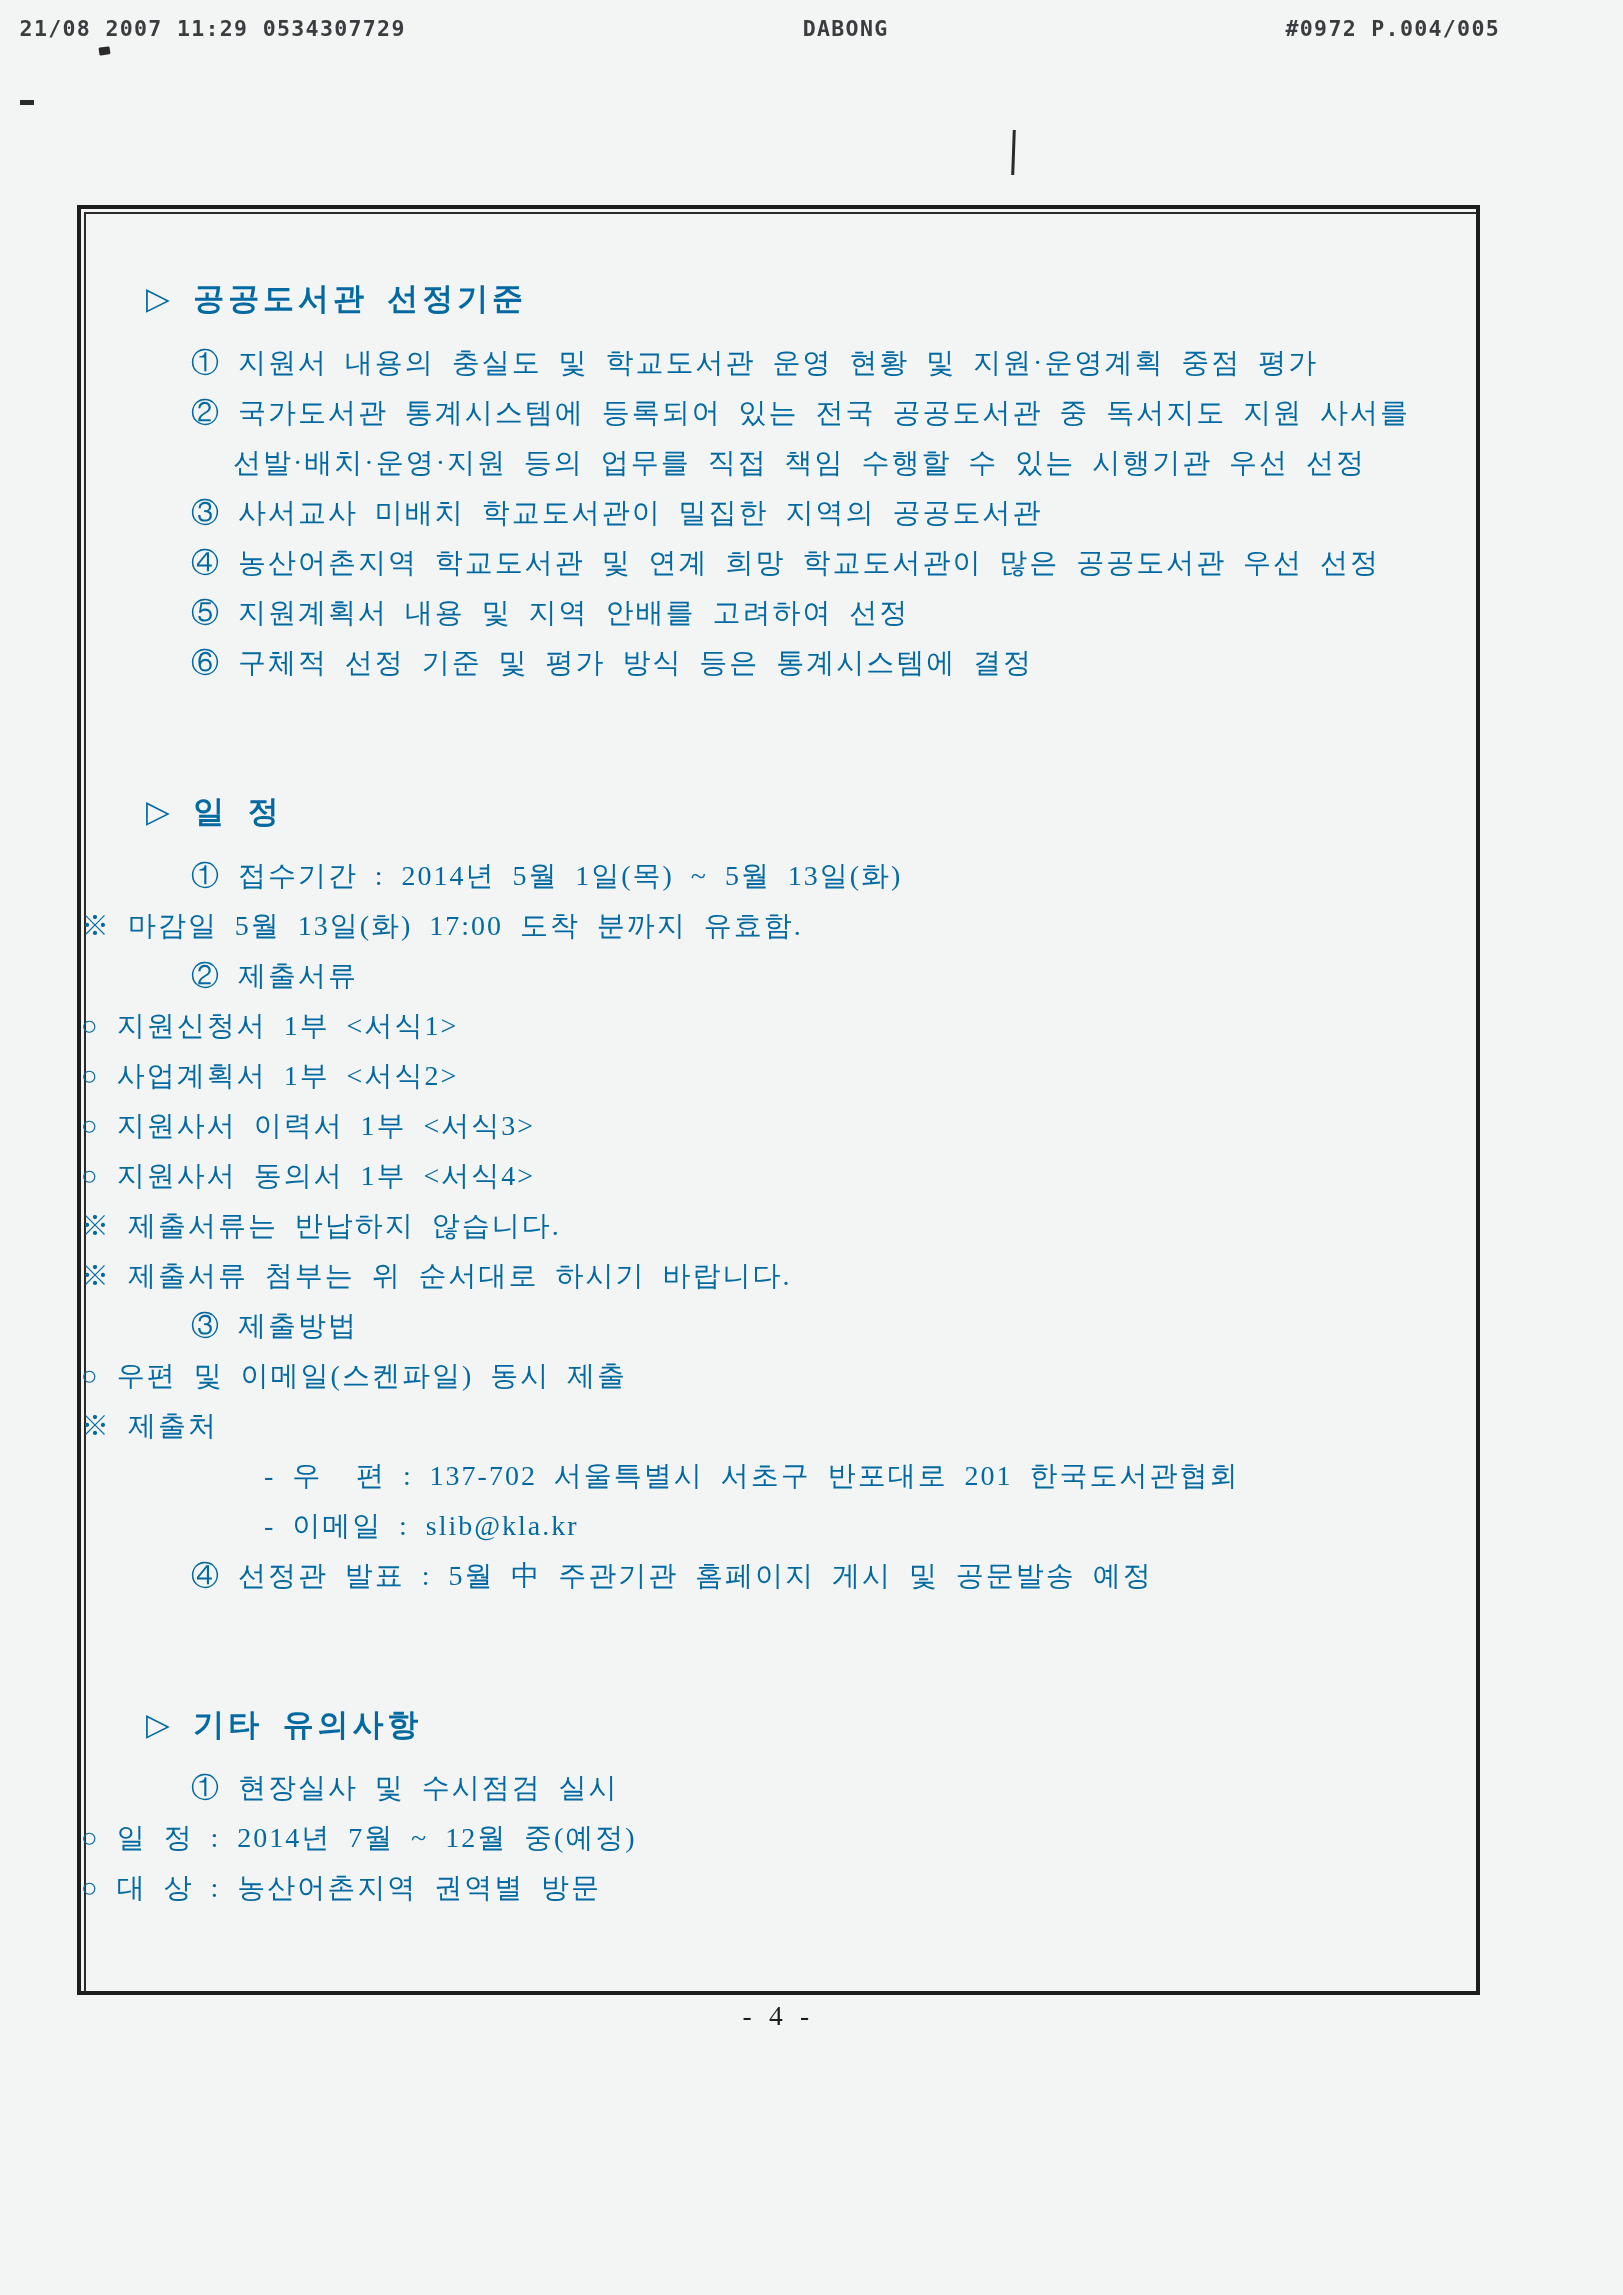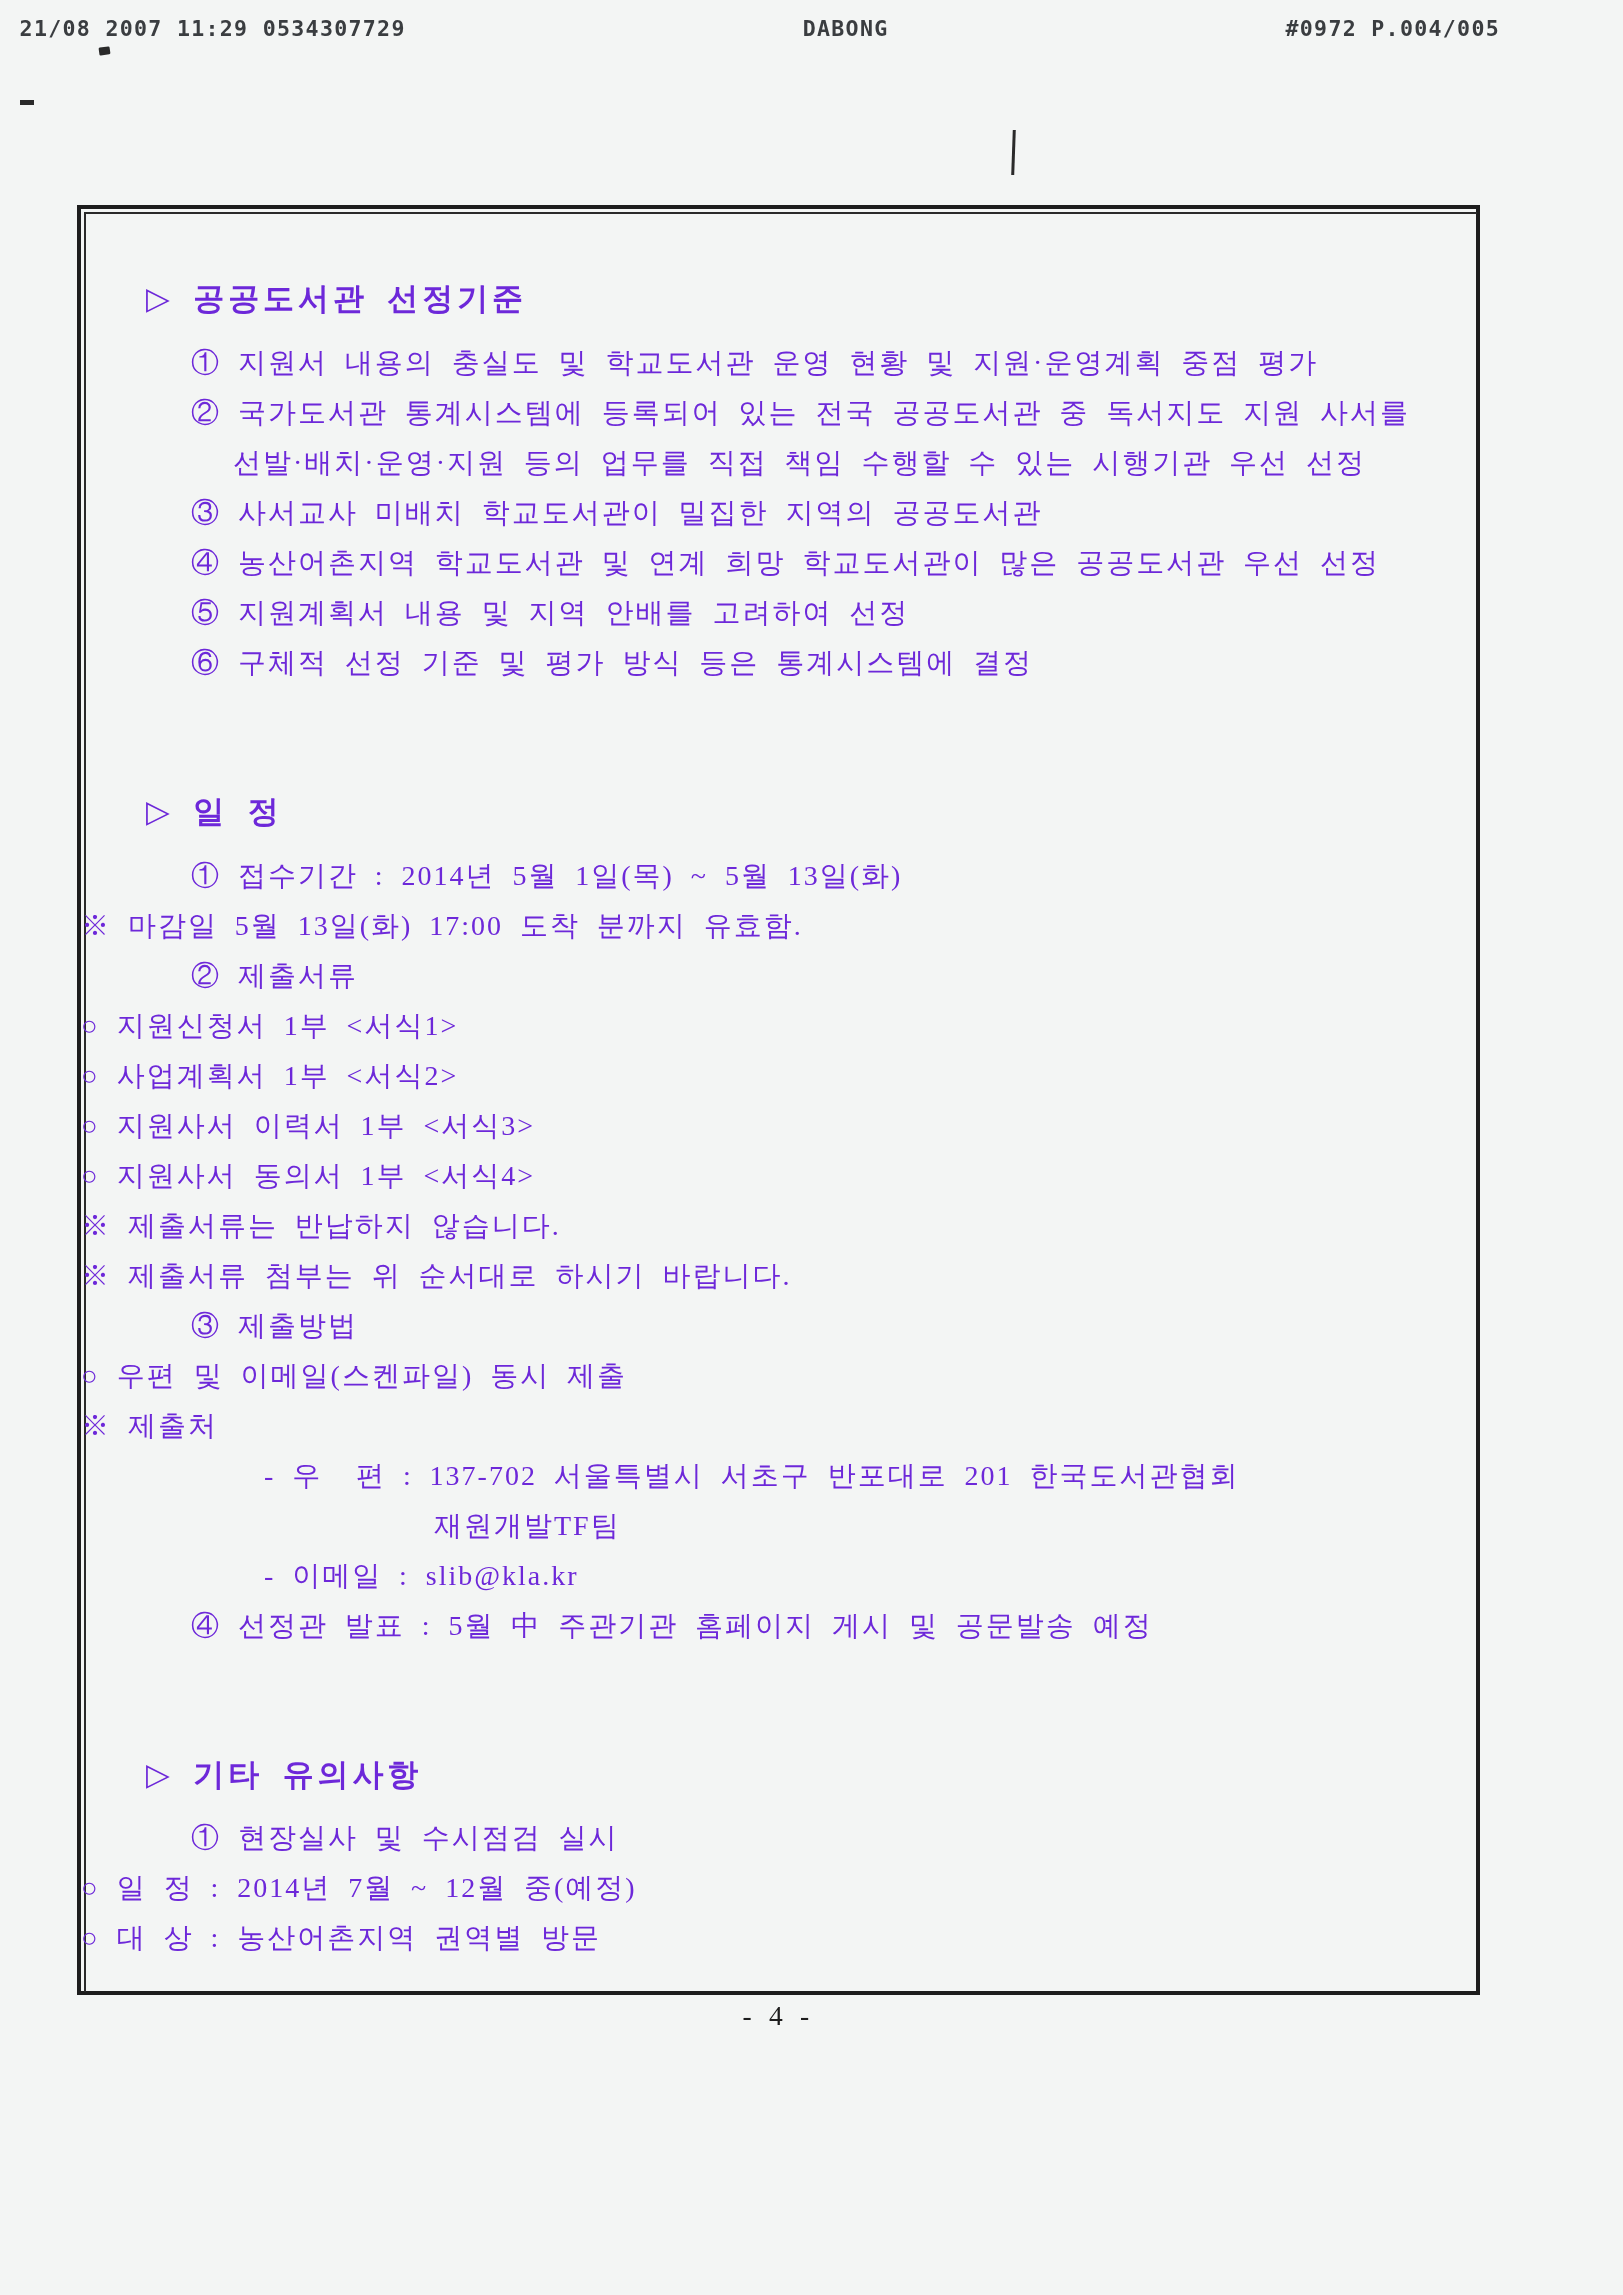--- a/index.html
+++ b/index.html
@@ -50,21 +50,21 @@
   .doc{
     position:absolute;left:0;top:62px;right:0;
   }
   .line{
     margin:0;
     height:50px;line-height:50px;
     font-size:28px;
     letter-spacing:2px;
     word-spacing:7.9px;
     white-space:pre;
-    color:#6d28d9;
+    color:#0369a1;
   }
   .sec-title{
     font-size:31px;
     font-weight:bold;
     letter-spacing:3.9px;
     height:55px;line-height:55px;
     margin-bottom:11.8px;
   }
   .ind-0{margin-left:65px;}
   .ind-1{margin-left:110px;}
@@ -115,21 +115,20 @@
     <p class="line ind-2">○ 지원신청서 1부 &lt;서식1&gt;</p>
     <p class="line ind-2">○ 사업계획서 1부 &lt;서식2&gt;</p>
     <p class="line ind-2">○ 지원사서 이력서 1부 &lt;서식3&gt;</p>
     <p class="line ind-2">○ 지원사서 동의서 1부 &lt;서식4&gt;</p>
     <p class="line ind-2">※ 제출서류는 반납하지 않습니다.</p>
     <p class="line ind-2">※ 제출서류 첨부는 위 순서대로 하시기 바랍니다.</p>
     <p class="line ind-1">③ 제출방법</p>
     <p class="line ind-2">○ 우편 및 이메일(스켄파일) 동시 제출</p>
     <p class="line ind-2">※ 제출처</p>
     <p class="line ind-3">- 우  편 : 137-702 서울특별시 서초구 반포대로 201 한국도서관협회</p>
-    <p class="line ind-4">재원개발TF팀</p>
     <p class="line ind-3">- 이메일 : slib@kla.kr</p>
     <p class="line ind-1">④ 선정관 발표 : 5월 中 주관기관 홈페이지 게시 및 공문발송 예정</p>
 
     <p class="line sec-title ind-0 gap-section">▷ 기타 유의사항</p>
     <p class="line ind-1">① 현장실사 및 수시점검 실시</p>
     <p class="line ind-2">○ 일 정 : 2014년 7월 ~ 12월 중(예정)</p>
     <p class="line ind-2">○ 대 상 : 농산어촌지역 권역별 방문</p>
 
   </div>
 </div>

